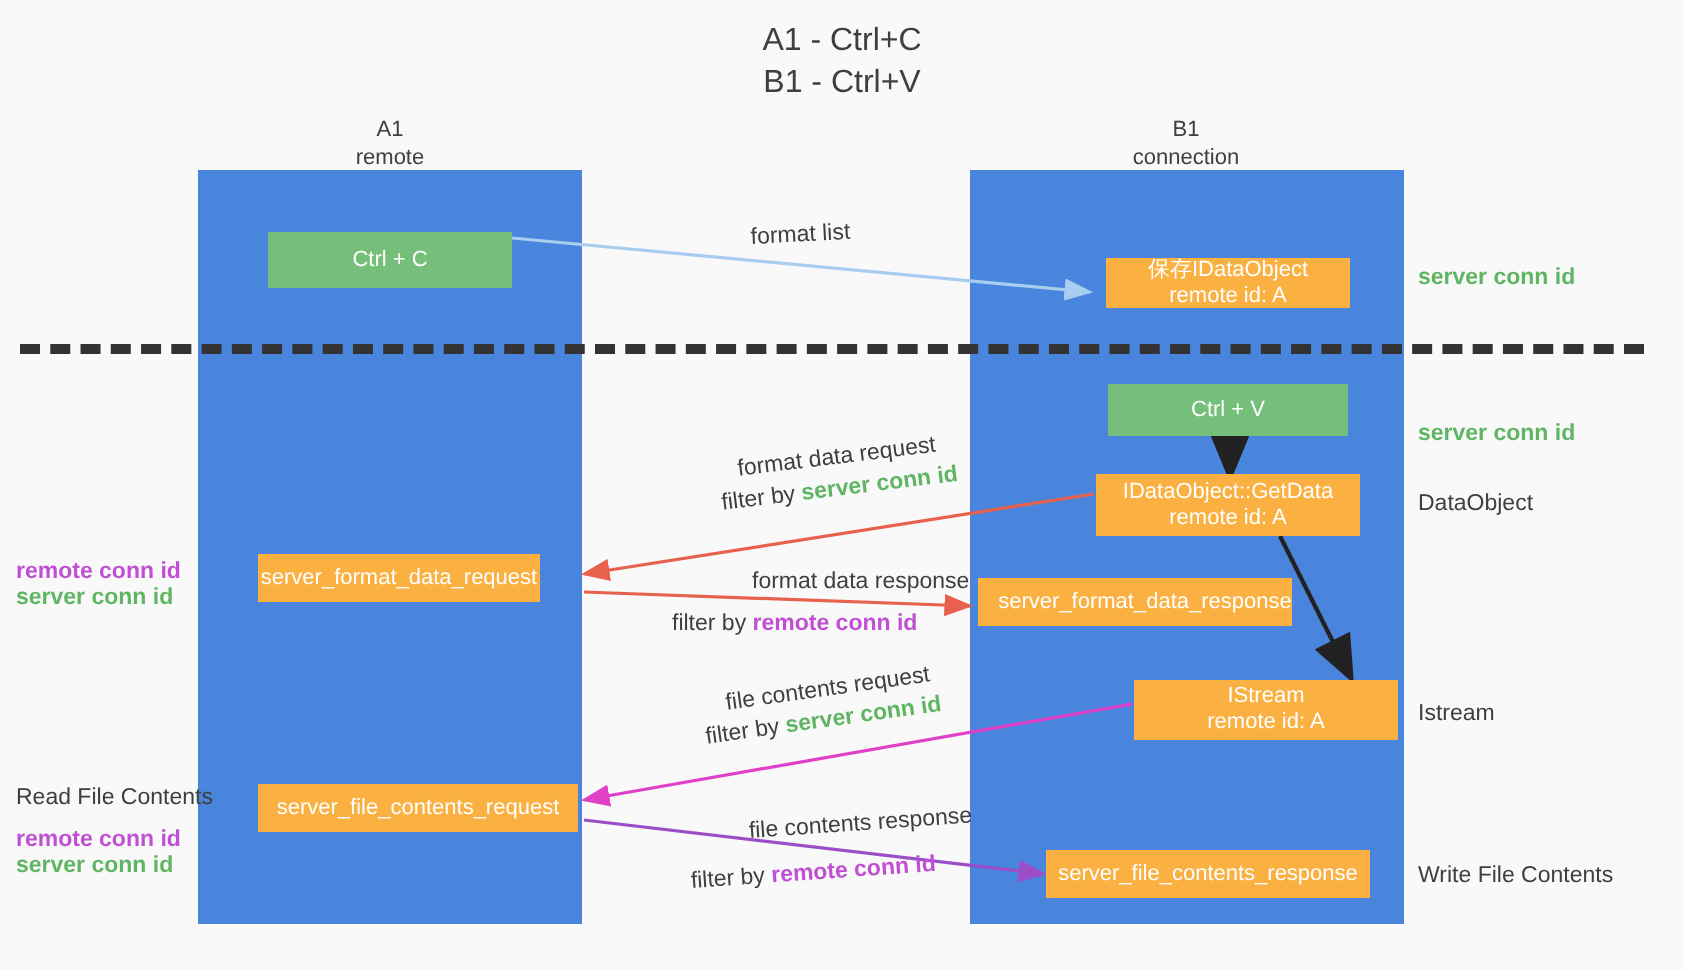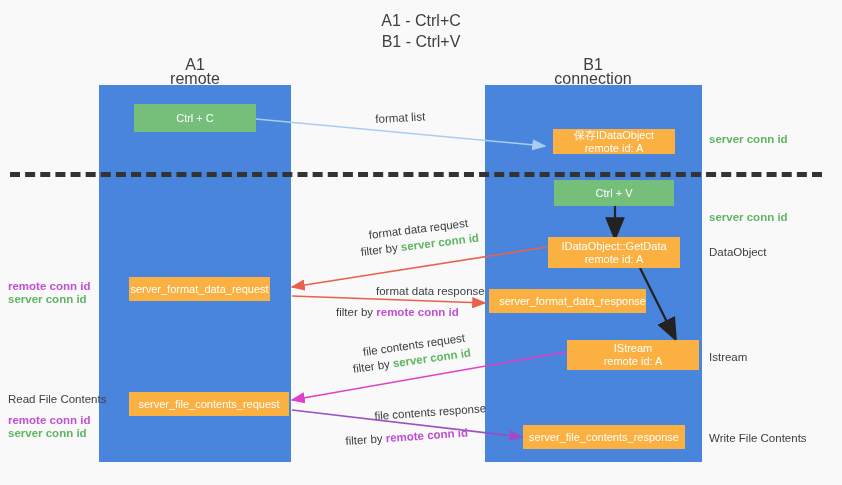--- a/index.html
+++ b/index.html
@@ -15,30 +15,30 @@
 
   .title{
     position:absolute;left:0;top:10px;width:842px;
     text-align:center;font-size:16px;color:#3c4043;line-height:21px;
   }
 
   .col{
     position:absolute;background:#4a85dd;
   }
   .col-head{
-    position:absolute;text-align:center;font-size:16px;color:#3c4043;line-height:14px;
+    position:absolute;text-align:center;font-size:11px;color:#3c4043;line-height:14px;
   }
 
   .box{
     position:absolute;box-sizing:border-box;
     display:flex;align-items:center;justify-content:center;
     text-align:center;color:#ffffff;font-size:11px;line-height:13px;
     padding:2px 4px;
   }
-  .box.green{background:#76bf7a;}
+  .box.green{background:#76bf7a;margin-top:12px;}
   .box.orange{background:#fbb042;}
 
   .dashline{
     position:absolute;height:0;border-top:5px dashed #333333;
   }
 
   .lbl{position:absolute;font-size:11.5px;line-height:14px;color:#3c4043;white-space:nowrap;}
   .lbl.green{color:#5fb562;font-weight:bold;}
   .lbl.purple{color:#c04fd4;font-weight:bold;}
   .lbl.plain{color:#3c4043;font-weight:normal;text-align:right;}

